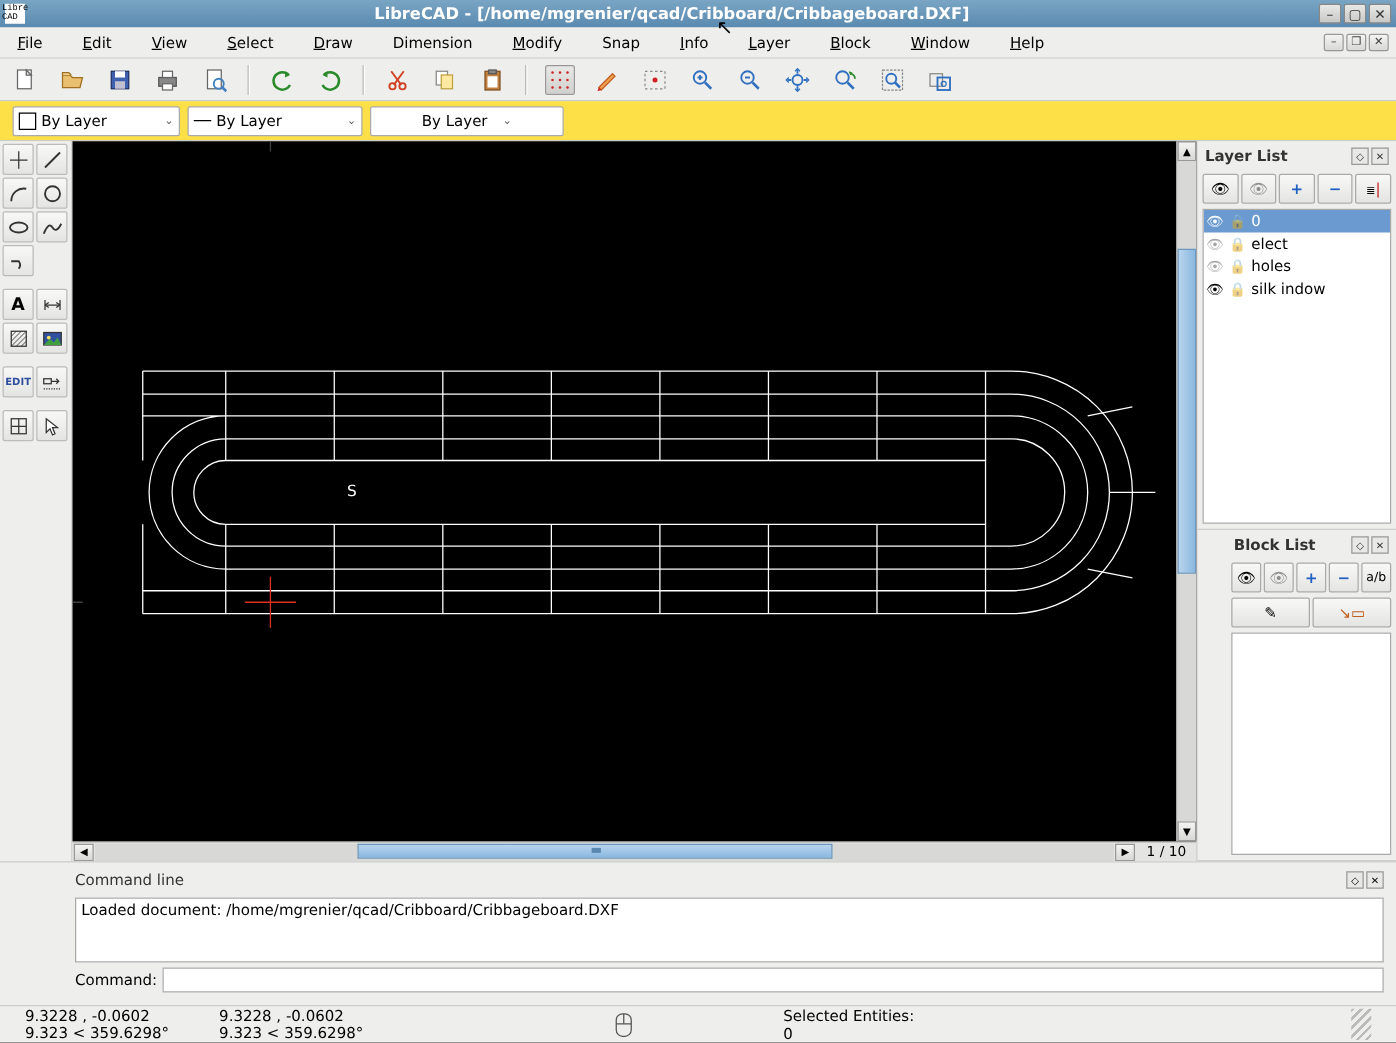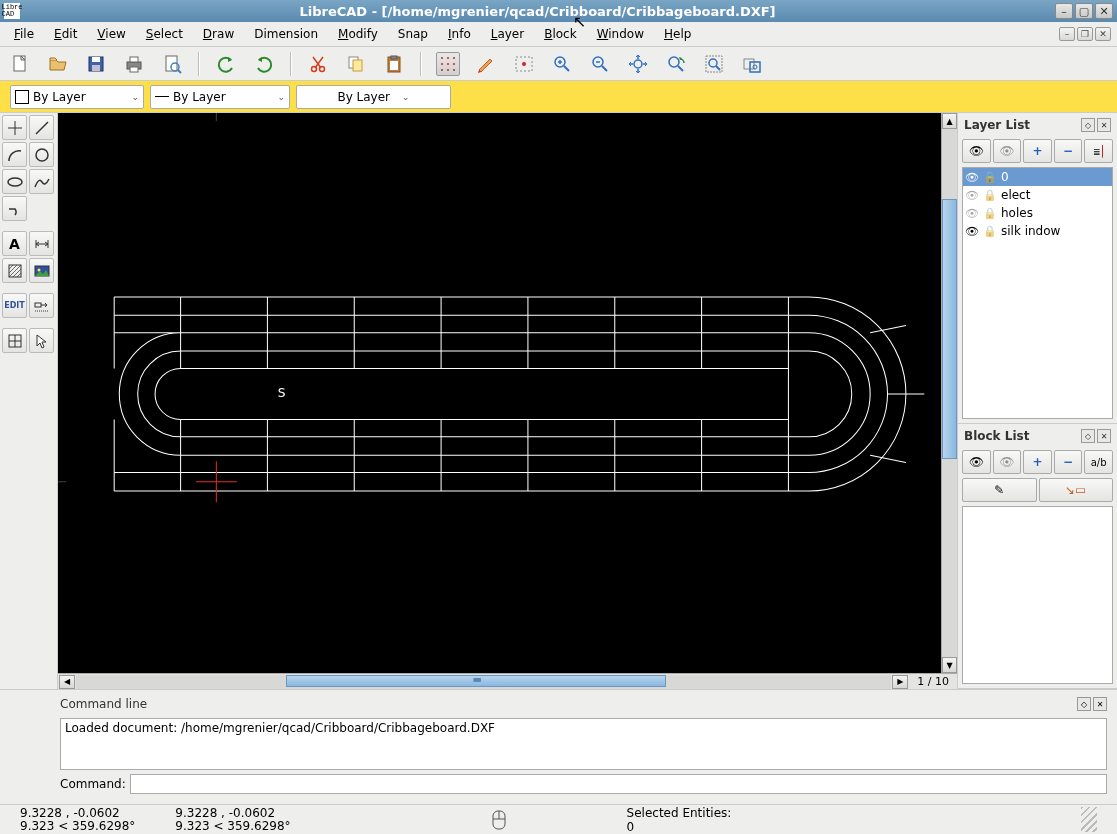--- a/index.html
+++ b/index.html
@@ -6,21 +6,21 @@
 body { width: 1117px; height: 834px; background: #eeeeec; display: flex; flex-direction: column; overflow: hidden; }
 
 
 .titlebar { height: 22px; background: linear-gradient(#7aa5c4, #5a8ab0); display: flex; align-items: center; color: #fff; padding: 0 4px; gap: 4px; }
 .titlebar .appicon { width: 16px; height: 16px; background: #fff; color: #000; font-size: 7px; display: flex; align-items: center; justify-content: center; font-family: Liberation Mono, monospace; }
 .titlebar .title { flex: 1; text-align: center; font-weight: bold; font-size: 13px; }
 .titlebar .winbtns { display: flex; gap: 2px; }
 .titlebar .winbtn { width: 18px; height: 16px; background: linear-gradient(#e8e8e6,#c8c8c6); border: 1px solid #888; border-radius: 2px; display: flex; align-items: center; justify-content: center; color: #333; font-size: 11px; }
 
 
-.menubar { height: 24px; background: #eeeeec; display: flex; align-items: center; padding: 12px 6px; gap: 4px; border-bottom: 1px solid #ccc; }
+.menubar { height: 24px; background: #eeeeec; display: flex; align-items: center; padding: 12px 6px; gap: 16px; border-bottom: 1px solid #ccc; }
 .menubar .menuitem { padding: 2px 8px; cursor: default; }
 .menubar .menuitem span.u { text-decoration: underline; }
 .menubar .spacer { flex: 1; }
 .menubar .mdibtns { display: flex; gap: 2px; }
 .menubar .mdibtn { width: 16px; height: 14px; background: linear-gradient(#f4f4f2,#d8d8d6); border: 1px solid #999; border-radius: 2px; font-size: 9px; display: flex; align-items: center; justify-content: center; color: #444; }
 
 
 .toolbar { height: 34px; background: #eeeeec; display: flex; align-items: center; padding: 2px 8px; gap: 14px; border-bottom: 1px solid #ccc; }
 .toolbar .grp { display: flex; gap: 14px; align-items: center; }
 .toolbar .tbtn { width: 24px; height: 24px; display: flex; align-items: center; justify-content: center; border-radius: 2px; }
@@ -63,21 +63,21 @@
 .panel .hdr { height: 24px; display: flex; align-items: center; padding: 0 6px; font-weight: bold; color: #333; }
 .panel .hdr .hicons { margin-left: auto; display: flex; gap: 2px; }
 .panel .hdr .hicon { width: 14px; height: 14px; border: 1px solid #999; background: #e8e8e6; font-size: 8px; display: flex; align-items: center; justify-content: center; }
 .panel .btns { display: flex; gap: 2px; padding: 2px 4px; }
 .panel .pbtn { flex: 1; height: 24px; border: 1px solid #aaa; background: linear-gradient(#f8f8f6,#e4e4e2); border-radius: 2px; display: flex; align-items: center; justify-content: center; }
 .panel .list { flex: 1; background: #fff; border: 1px solid #aaa; margin: 2px 4px 4px; overflow: auto; }
 .panel .row { display: flex; align-items: center; height: 18px; padding: 0 2px; gap: 4px; }
 .panel .row.sel { background: #6a9ad0; color: #fff; }
 .panel .row .ic { width: 14px; font-size: 11px; text-align: center; }
 .p-layer { flex: 1; }
-.p-block { flex: 0.85; }
+.p-block { flex: 0.85; padding-left: 23px; }
 .p-block .list { min-height: 140px; }
 
 
 .cmdpanel { border-top: 1px solid #ccc; padding: 4px 10px 10px 60px; background: #eeeeec; }
 .cmdpanel .chdr { display: flex; align-items: center; height: 20px; gap: 40px; }
 .cmdpanel .chdr .title { font-size: 12px; color: #333; }
 .cmdpanel .chdr .hicons { margin-left: auto; display: flex; gap: 2px; }
 .cmdpanel .chdr .hicon { width: 14px; height: 14px; border: 1px solid #999; background: #e8e8e6; font-size: 8px; display: flex; align-items: center; justify-content: center; }
 .cmdpanel .log { height: 52px; background: #fff; border: 1px solid #aaa; padding: 2px 4px; margin: 4px 0; }
 .cmdpanel .inputrow { display: flex; align-items: center; gap: 4px; }

